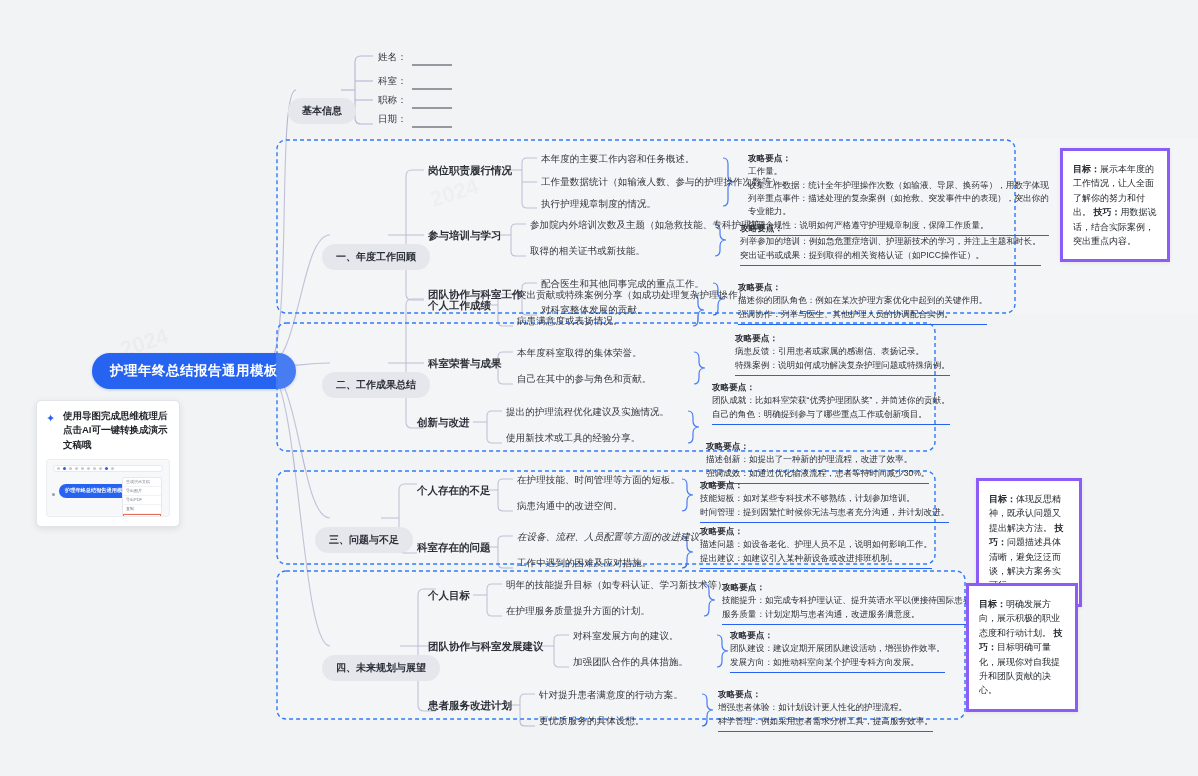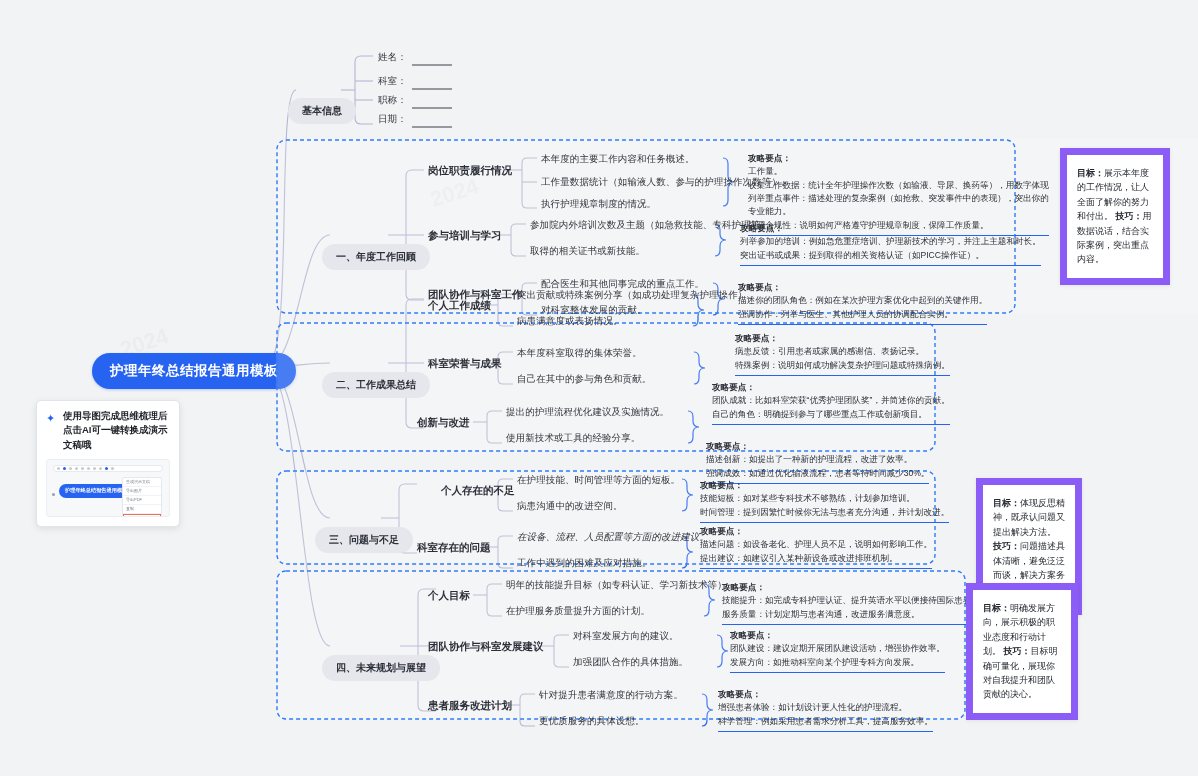--- a/index.html
+++ b/index.html
@@ -70,21 +70,21 @@
     border-bottom: 1.4px solid #2563f0;
     padding-bottom: 3px;
   }
   .strategy .hd { font-weight: 700; }
   .strategy .ln { display: block; }
 
   
   .note {
     position: absolute;
     background: #ffffff;
-    border: 7px solid #8b5cf6;
+    border: 3px solid #8b5cf6;
     box-shadow: 0 1px 4px rgba(0,0,0,.07);
     padding: 11px 10px;
     font-size: 9px;
     line-height: 1.6;
     color: #24282f;
   }
   .note b { font-weight: 700; }
 
   
   .tipcard {
@@ -333,21 +333,21 @@
   </div>
   <div class="strategy" style="left:706px;top:440px;">
     <span class="hd ln">攻略要点：</span>
     <span class="ln">描述创新：如提出了一种新的护理流程，改进了效率。</span>
     <span class="ln">强调成效：如通过优化输液流程，患者等待时间减少30%。</span>
   </div>
 
 
   <div class="pill-l1" style="left:315px;top:507px;">三、问题与不足</div>
 
-  <div class="node-l2" style="left:441px;top:484px;">个人存在的不足</div>
+  <div class="node-l2" style="left:417px;top:484px;">个人存在的不足</div>
   <div class="node-l3" style="left:517px;top:474px;">在护理技能、时间管理等方面的短板。</div>
   <div class="node-l3" style="left:517px;top:500px;">病患沟通中的改进空间。</div>
 
   <div class="node-l2" style="left:417px;top:541px;">科室存在的问题</div>
   <div class="node-l3" style="left:517px;top:531px;font-style:italic;">在设备、流程、人员配置等方面的改进建议。</div>
   <div class="node-l3" style="left:517px;top:557px;">工作中遇到的困难及应对措施。</div>
 
   <div class="strategy" style="left:700px;top:479px;">
     <span class="hd ln">攻略要点：</span>
     <span class="ln">技能短板：如对某些专科技术不够熟练，计划参加培训。</span>

